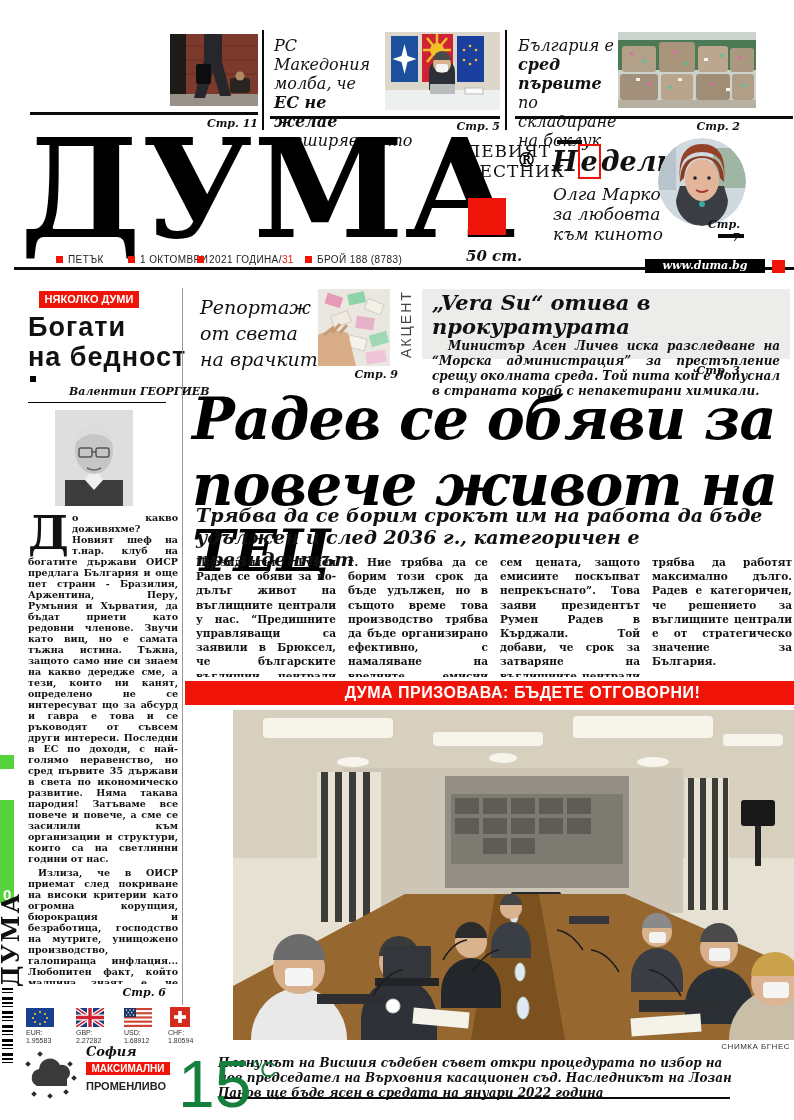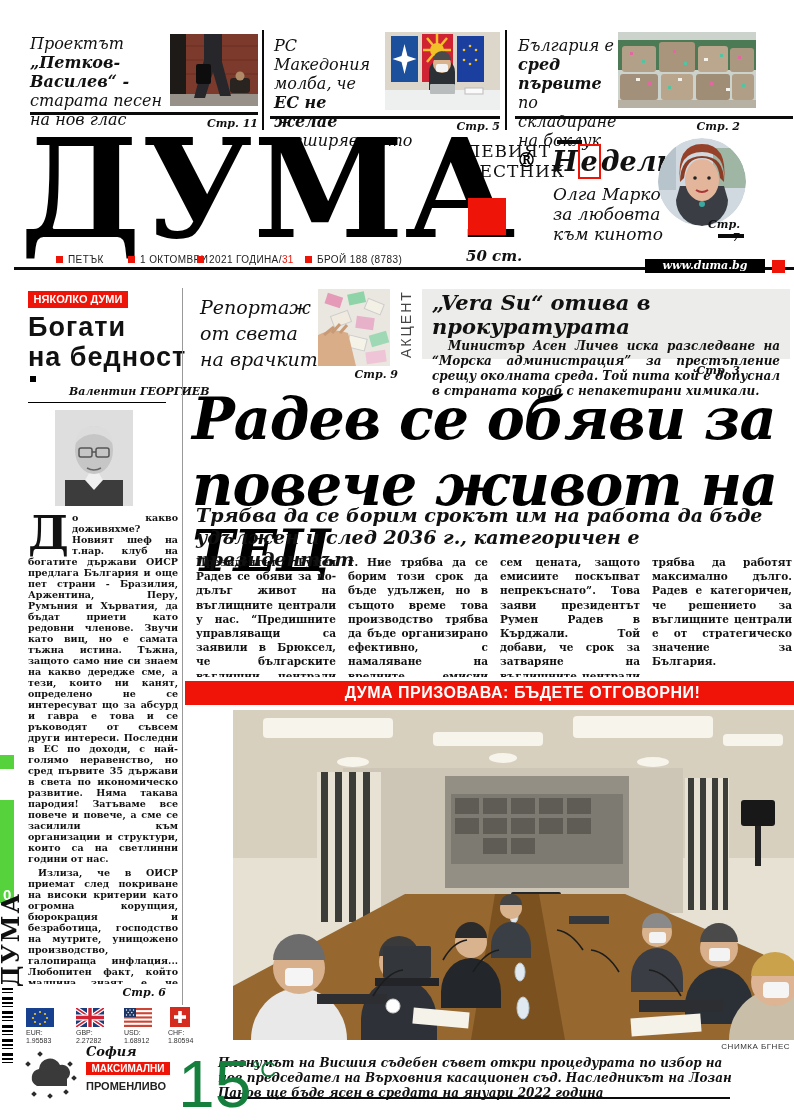--- a/index.html
+++ b/index.html
@@ -22,21 +22,21 @@
   .ned-lines{font-style:italic;font-size:17px;line-height:20px;}
   .price{font-weight:bold;font-style:italic;font-size:15px;}
   
   .dl{font-family:"Liberation Sans",sans-serif;font-size:10px;letter-spacing:.4px;color:#222;}
   .dl .sq{display:inline-block;width:7px;height:7px;background:#ee1408;margin-right:5px;}
   .red{color:#ee1408;}
   .webbox{background:#000;color:#fff;font-style:italic;font-weight:bold;font-size:11px;
           font-family:"DejaVu Serif",serif;text-align:center;line-height:14px;}
   
   .op-label{background:#ee1408;color:#fff;font-family:"Liberation Sans",sans-serif;
-            font-weight:bold;font-size:11px;line-height:17px;text-align:center;}
+            font-weight:bold;font-size:11px;line-height:17px;text-align:center;margin-left:11px;}
   .op-title{font-family:"Liberation Sans",sans-serif;font-weight:bold;font-size:27px;line-height:1.12;letter-spacing:1px;}
   .op-author{font-weight:bold;font-style:italic;font-size:11px;}
   .op-body{font-weight:bold;font-size:9.5px;line-height:11px;text-align:justify;}
   .op-body p{margin:0 0 3px 0;text-indent:10px;}
   .op-body p.first{text-indent:0;}
   .dc{float:left;font-size:46px;line-height:38px;font-weight:bold;padding:2px 3px 0 0;}
   
   .report-title{font-style:italic;font-size:19px;line-height:26px;}
   .accent-label{font-family:"Liberation Sans",sans-serif;font-size:14px;letter-spacing:2px;color:#444;
                 writing-mode:vertical-rl;transform:rotate(180deg);}
@@ -63,26 +63,20 @@
   .spine-title{writing-mode:vertical-rl;transform:rotate(180deg);font-weight:bold;font-size:24px;
                font-family:"DejaVu Serif",serif;letter-spacing:2px;}
   .greenstrip{background:#55d23c;color:#fff;font-family:"Liberation Sans",sans-serif;font-weight:bold;}
   .barcode{background:repeating-linear-gradient(180deg,#000 0 2px,#fff 2px 4px,#000 4px 5px,#fff 5px 9px,#000 9px 12px,#fff 12px 14px);}
 </style>
 </head>
 <body>
 
 <div class="page">
 
-  <div class="abs teaser-text" style="left:30px;top:34px;width:140px;">
-    <div>Проектът</div>
-    <div class="b">„Петков-Василев“ -</div>
-    <div>старата песен</div>
-    <div>на нов глас</div>
-  </div>
   <svg class="abs" style="left:170px;top:34px;" width="88" height="72">
     <rect width="88" height="72" fill="#7c3a2c"></rect>
     <rect y="0" width="16" height="72" fill="#1e1a18"></rect>
     <g stroke="#6a2f23" stroke-width="1">
         <line x1="16" y1="12" x2="88" y2="12"></line>
         <line x1="16" y1="26" x2="88" y2="26"></line>
         <line x1="16" y1="40" x2="88" y2="40"></line>
       </g>
     <rect y="60" width="88" height="12" fill="#98918a"></rect>
     <rect x="60" y="44" width="20" height="15" rx="3" fill="#29241f"></rect>

